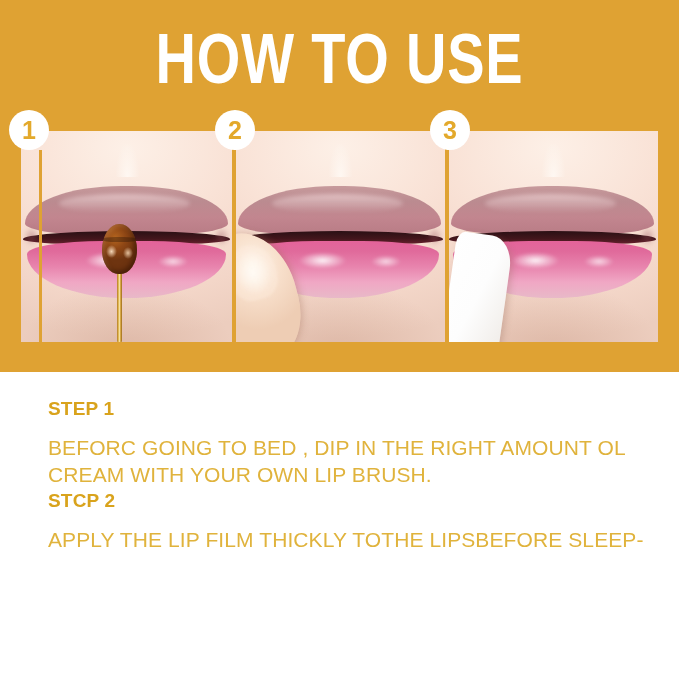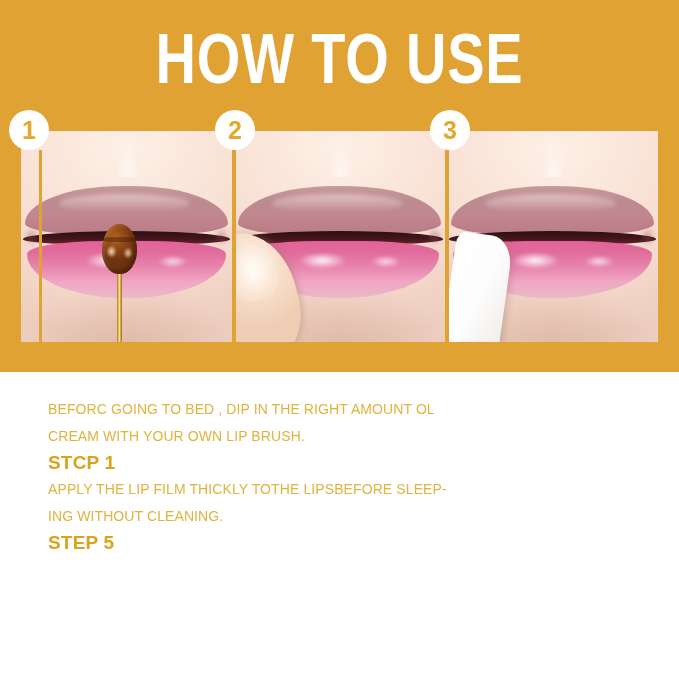--- a/index.html
+++ b/index.html
@@ -292,24 +292,25 @@
     font-family: "Liberation Sans", sans-serif;
     font-weight: bold;
     font-size: 19px;
     line-height: 26px;
     letter-spacing: .2px;
   }
   .step-body {
     color: #E0B33C;
     font-family: "Liberation Sans", sans-serif;
     font-weight: normal;
-    font-size: 14px;
+    font-size: 21px;
     line-height: 27px;
     letter-spacing: .1px;
     white-space: pre-line;
+    margin-top: 12px;
   }
 </style>
 </head>
 <body>
 
 <div id="poster">
 
   <div class="gold-band"></div>
 
   <div class="title">HOW TO USE</div>
@@ -375,26 +376,27 @@
 
   <div class="badge-stem" style="left:233px; top:150px; height:192px;"></div>
   <div class="badge" style="left:215px; top:110px;">2</div>
 
   <div class="badge-stem" style="left:446px; top:150px; height:192px;"></div>
   <div class="badge" style="left:430px; top:110px;">3</div>
 
   <div class="steps">
 
     <div>
+      <div class="step-head">STEP 1</div>
       <div class="step-body">BEFORC GOING TO BED , DIP IN THE RIGHT AMOUNT OL
 CREAM WITH YOUR OWN LIP BRUSH.</div>
     </div>
 
     <div>
-      <div class="step-head">STCP 1</div>
+      <div class="step-head">STCP 2</div>
       <div class="step-body">APPLY THE LIP FILM THICKLY TOTHE LIPSBEFORE SLEEP-
 ING WITHOUT CLEANING.</div>
     </div>
 
     <div>
       <div class="step-head">STEP 5</div>
     </div>
 
   </div>
 

